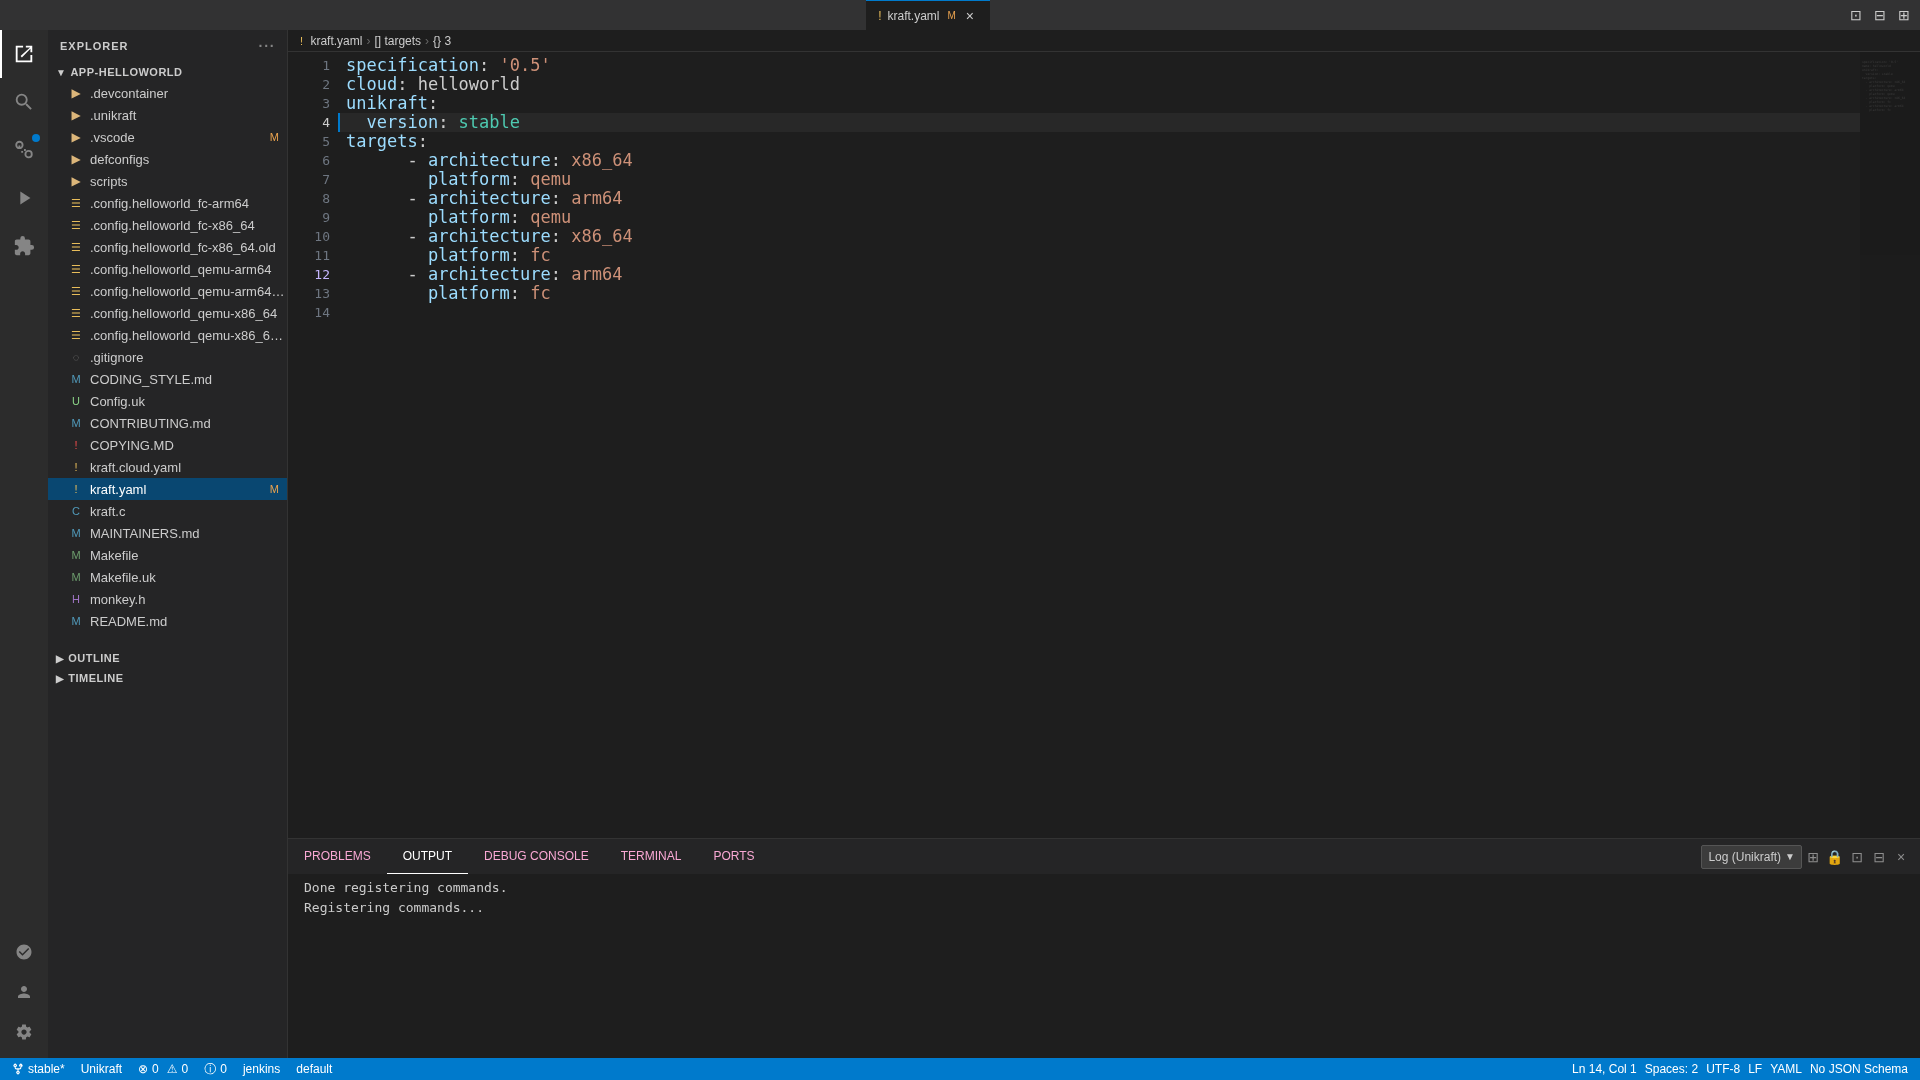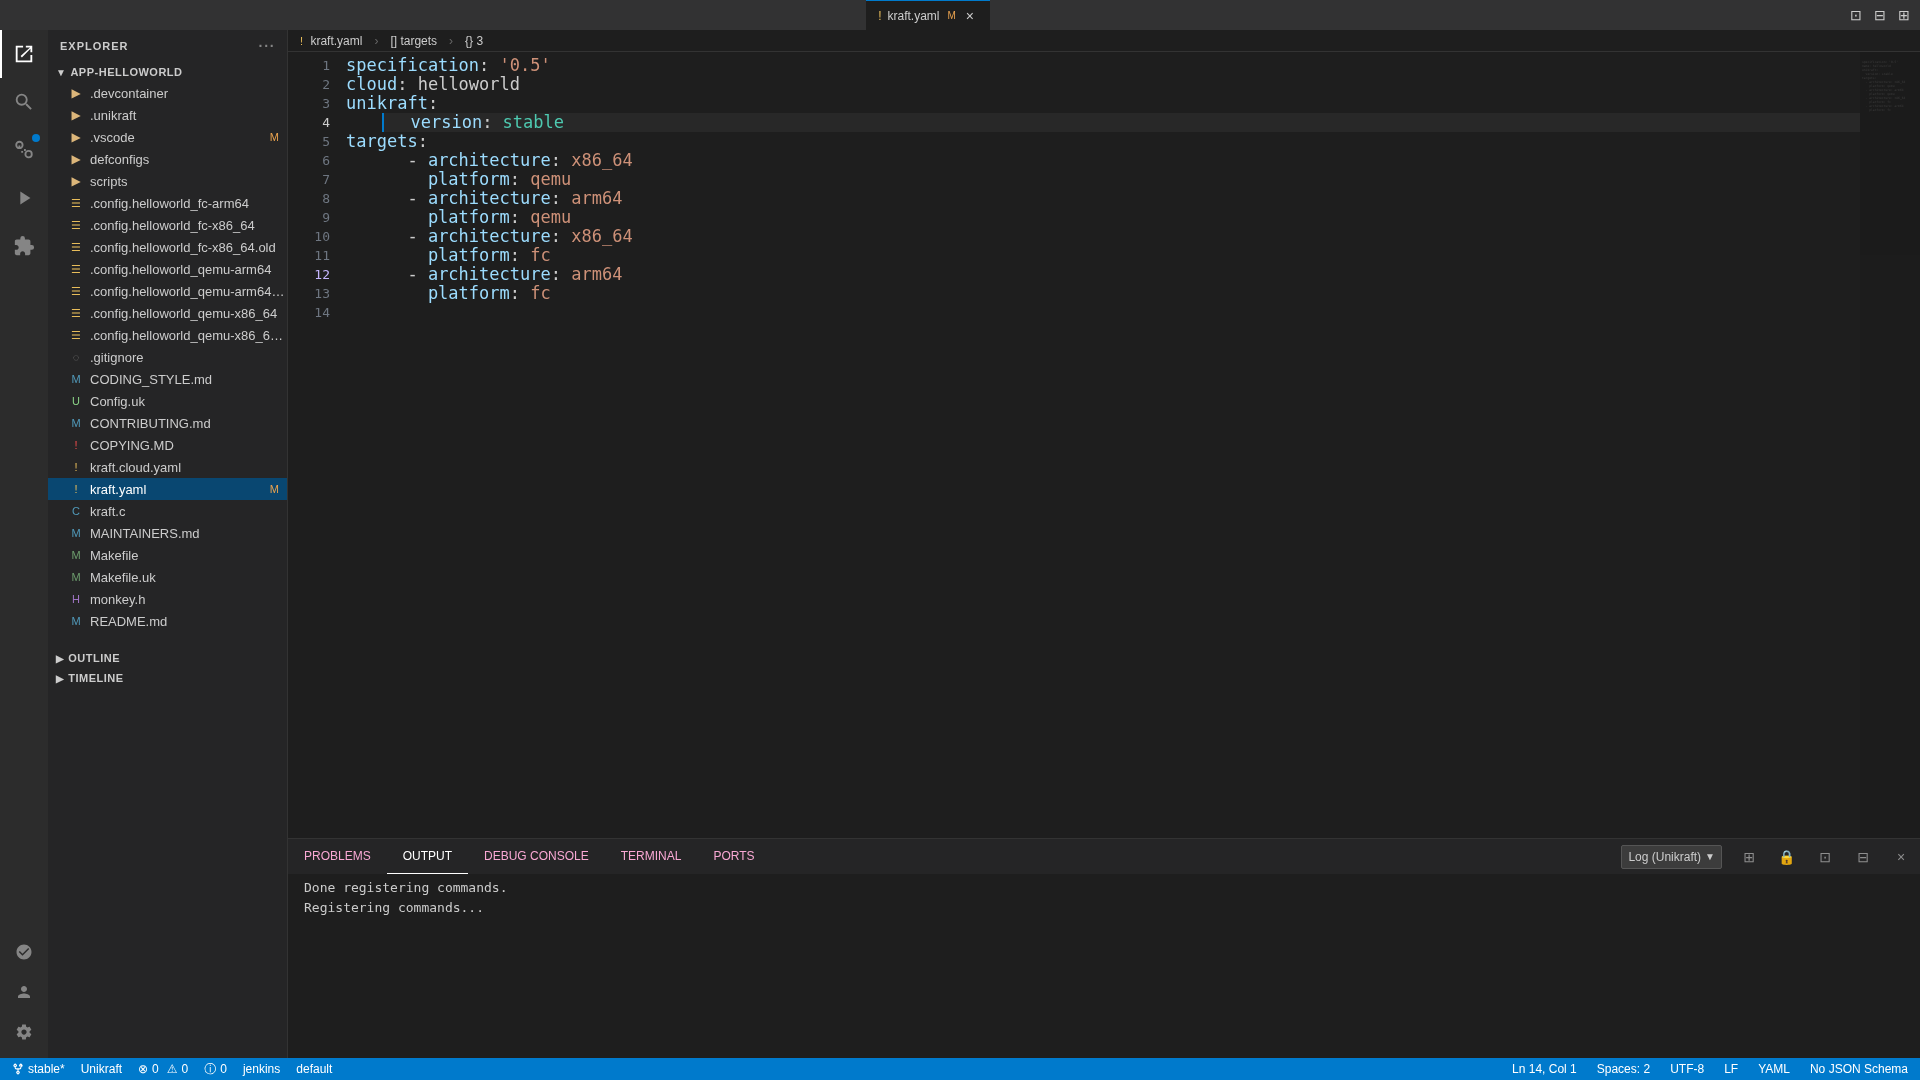--- a/index.html
+++ b/index.html
@@ -168,21 +168,21 @@
 
     
     .breadcrumb {
       height: 22px;
       background: #1e1e1e;
       display: flex;
       align-items: center;
       padding: 0 12px;
       font-size: 12px;
       color: #cccccc;
-      gap: 12px;
+      gap: 4px;
       flex-shrink: 0;
       border-bottom: 1px solid #333;
     }
     .breadcrumb-sep { color: #666; }
 
     
     .code-editor {
       flex: 1;
       background: #1e1e1e;
       overflow: hidden;
@@ -216,21 +216,21 @@
       line-height: 19px;
       overflow: auto;
     }
     .code-line {
       display: flex;
       align-items: center;
       padding-left: 8px;
       min-height: 19px;
       white-space: pre;
     }
-    .code-line.active-line { background: #282828; margin-left: 44px; }
+    .code-line.active-line { background: #282828; }
 
     
     .panel {
       height: 220px;
       background: #1e1e1e;
       border-top: 1px solid #333;
       display: flex;
       flex-direction: column;
       flex-shrink: 0;
     }
@@ -253,21 +253,21 @@
       border-bottom: 1px solid transparent;
     }
     .panel-tab.active {
       color: #ffffff;
       border-bottom: 1px solid #ffffff;
     }
     .panel-tab-right {
       margin-left: auto;
       display: flex;
       align-items: center;
-      gap: 16px;
+      gap: 0;
       padding-right: 8px;
     }
     .panel-icon {
       width: 22px; height: 22px;
       display: flex; align-items: center; justify-content: center;
       cursor: pointer;
       color: #8e8e8e;
       font-size: 14px;
       border-radius: 3px;
     }
@@ -303,21 +303,21 @@
       background: #007acc;
       display: flex;
       align-items: center;
       padding: 0 8px;
       font-size: 12px;
       color: #ffffff;
       gap: 8px;
       flex-shrink: 0;
     }
     .status-bar-left { display: flex; align-items: center; gap: 8px; }
-    .status-bar-right { margin-left: auto; display: flex; align-items: center; gap: 12px; }
+    .status-bar-right { margin-left: auto; display: flex; align-items: center; }
     .status-item { display: flex; align-items: center; gap: 4px; cursor: pointer; padding: 0 4px; height: 22px; }
 
     
     .minimap-area {
       width: 60px;
       background: #1a1a1a;
       opacity: 0.6;
     }
   </style>
 </head>

